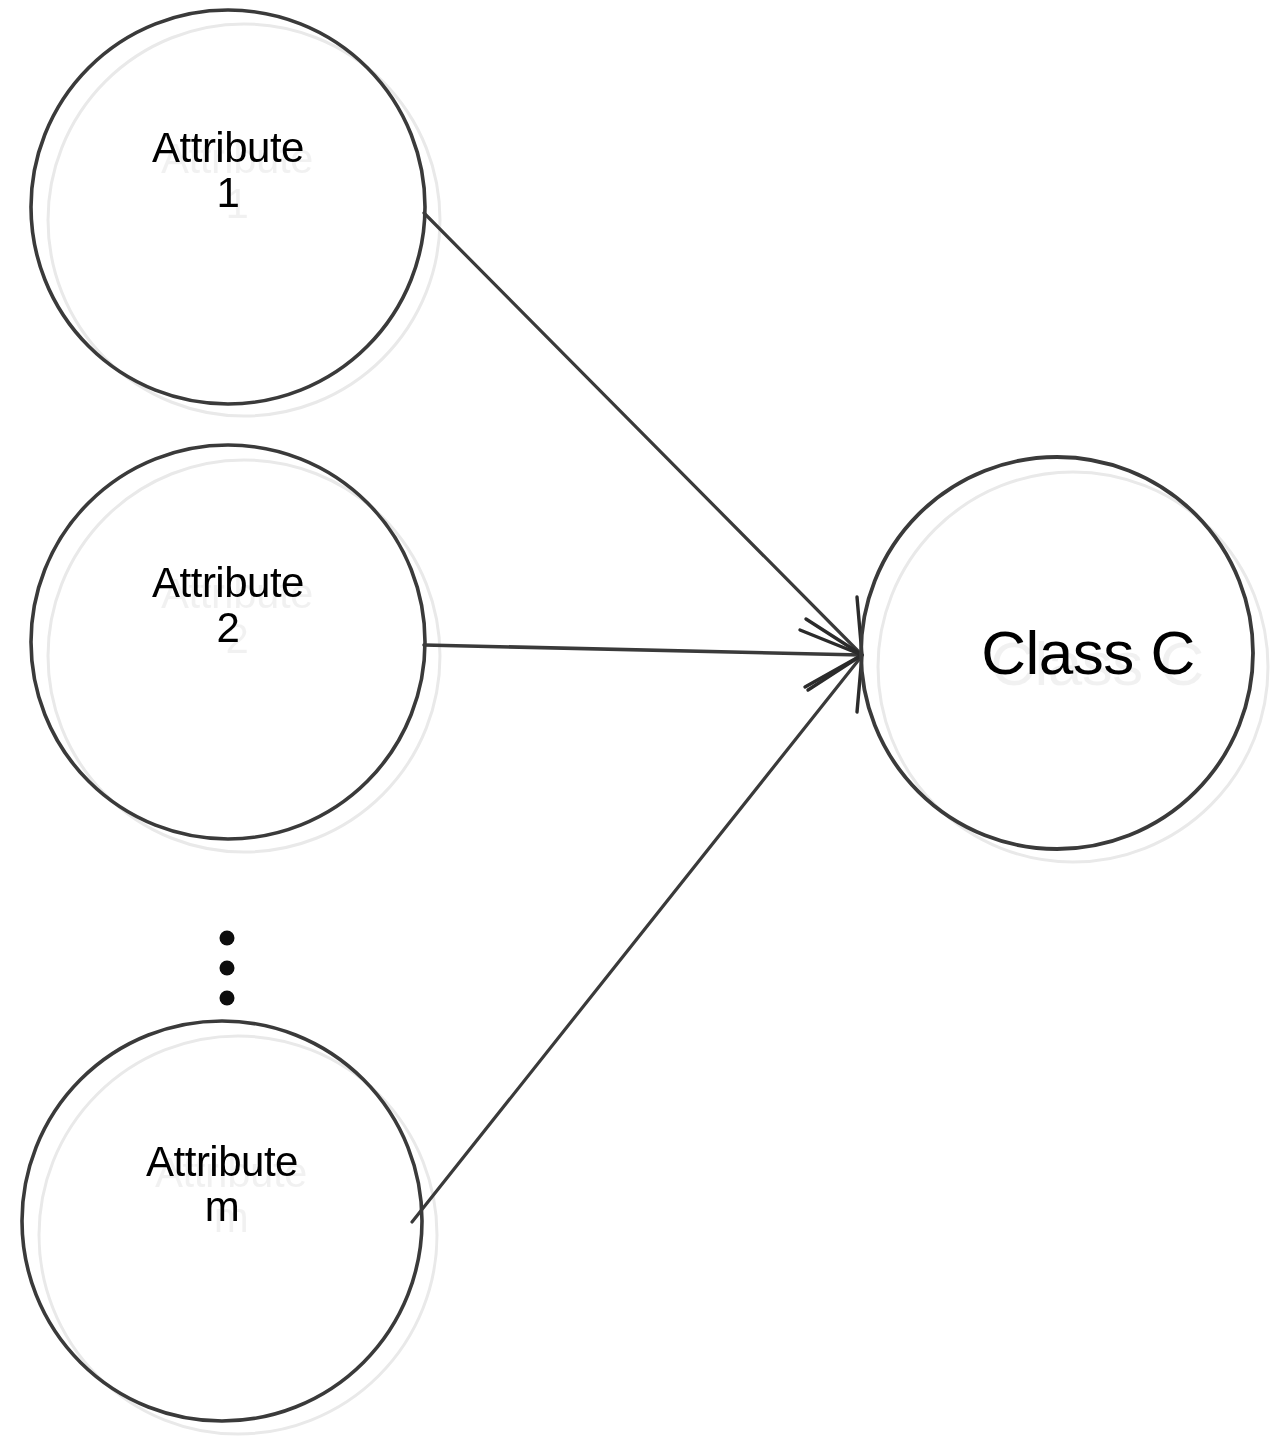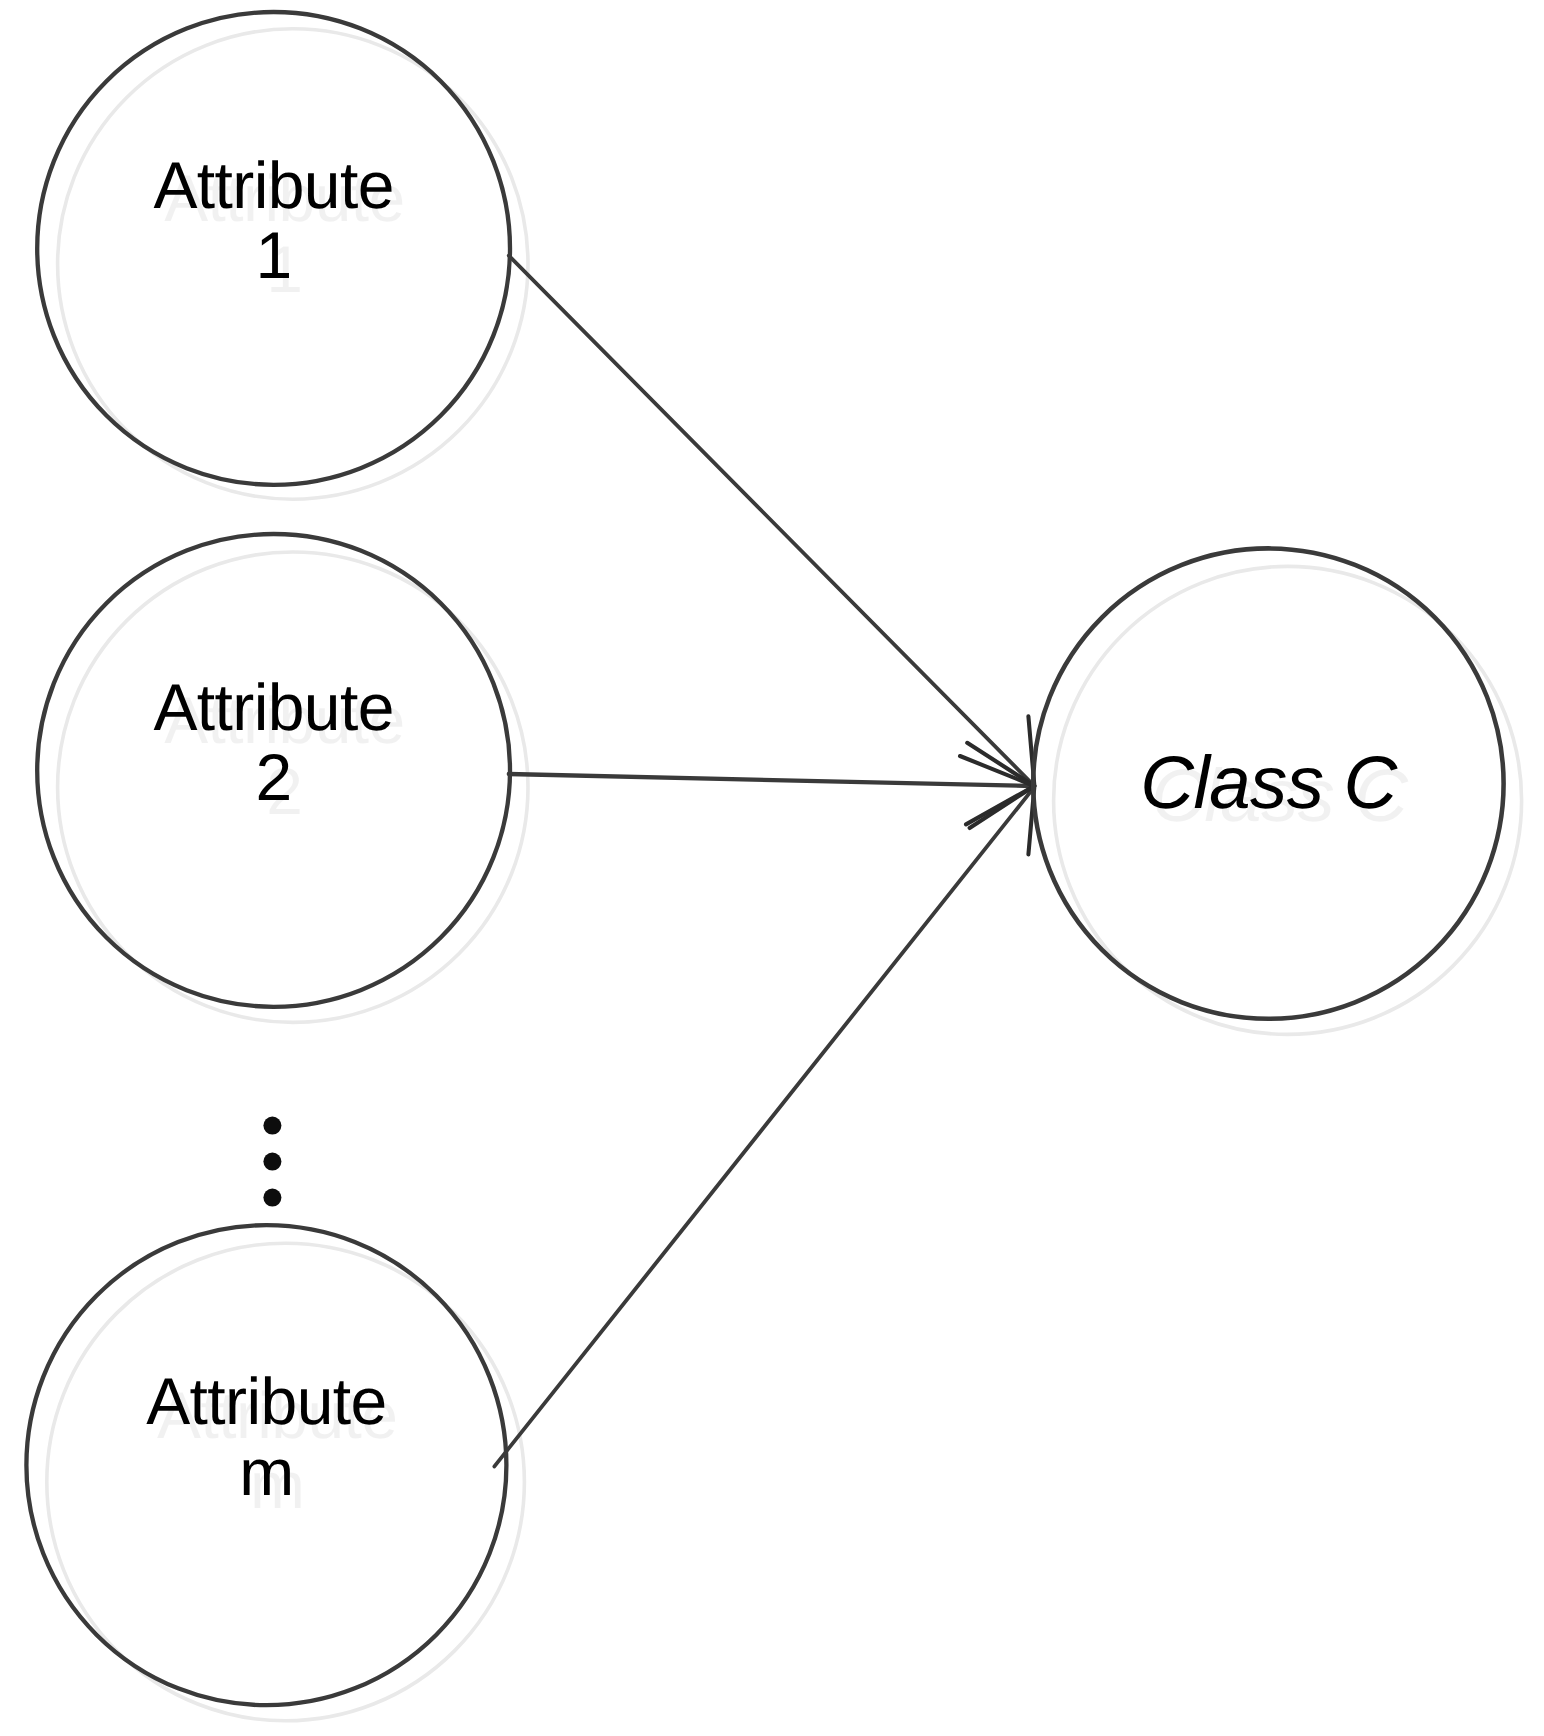--- a/index.html
+++ b/index.html
@@ -31,21 +31,21 @@
     color: #000000;
     font-family: "Liberation Sans", sans-serif;
     font-size: 62px;
     line-height: 1.08;
     letter-spacing: -0.5px;
     white-space: pre-line;
     pointer-events: none;
     text-shadow: 9px 11px 0 rgba(0,0,0,0.055);
   }
   .node-label.two-line {
-    font-size: 55px;
+    font-size: 42px;
   }
 </style>
 </head>
 <body>
 
 <div id="diagram-root">
 
   <svg id="diagram-svg" viewBox="0 0 1287 1447" xmlns="http://www.w3.org/2000/svg">
 
     <g>
@@ -83,15 +83,15 @@
 
   <div class="node-label two-line" style="left: 28px; top: 125px; width: 400px;">Attribute
 1</div>
 
   <div class="node-label two-line" style="left: 28px; top: 560px; width: 400px;">Attribute
 2</div>
 
   <div class="node-label two-line" style="left: 22px; top: 1139px; width: 400px;">Attribute
 m</div>
 
-  <div class="node-label" style="left: 861px; top: 620px; width: 392px; font-style: italic;">Class C</div>
+  <div class="node-label" style="left: 892px; top: 620px; width: 392px;">Class C</div>
 
 </div>
 
 </body></html>

